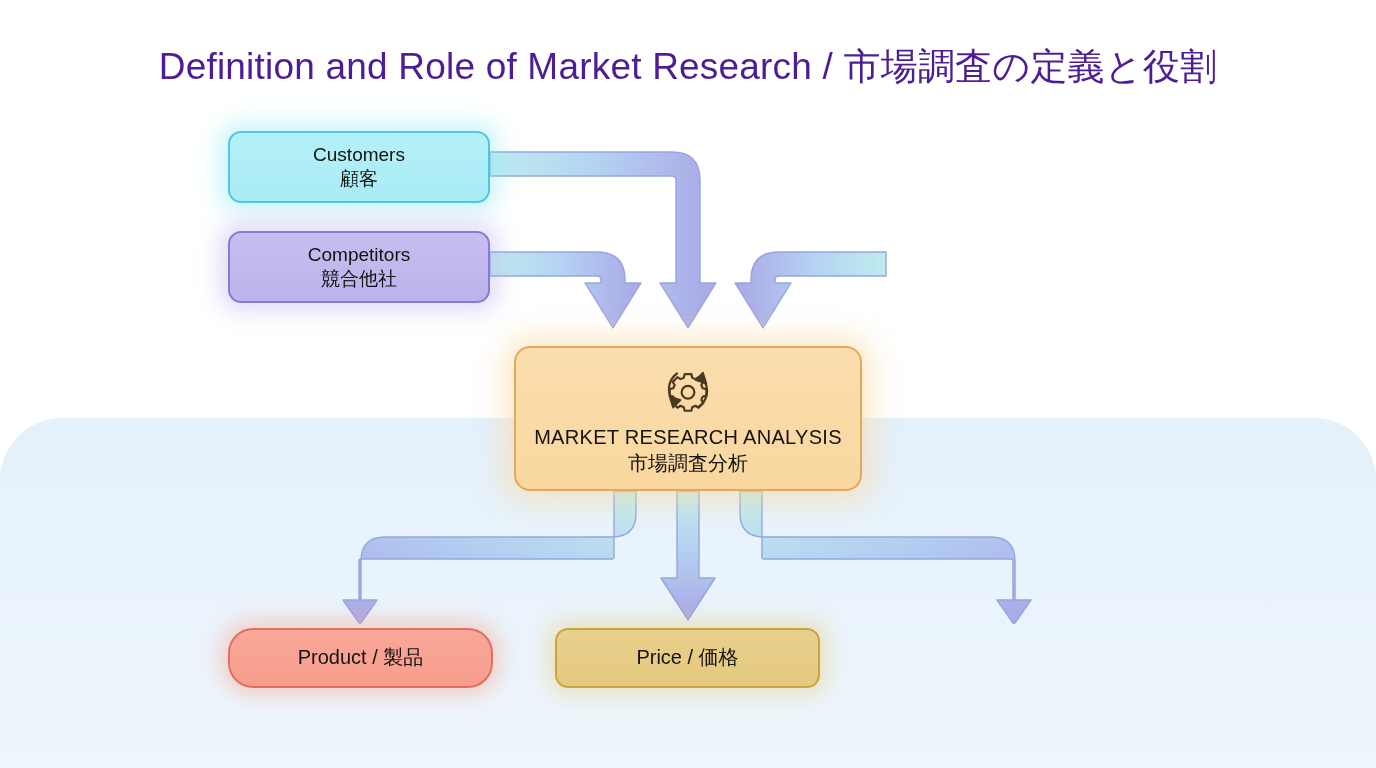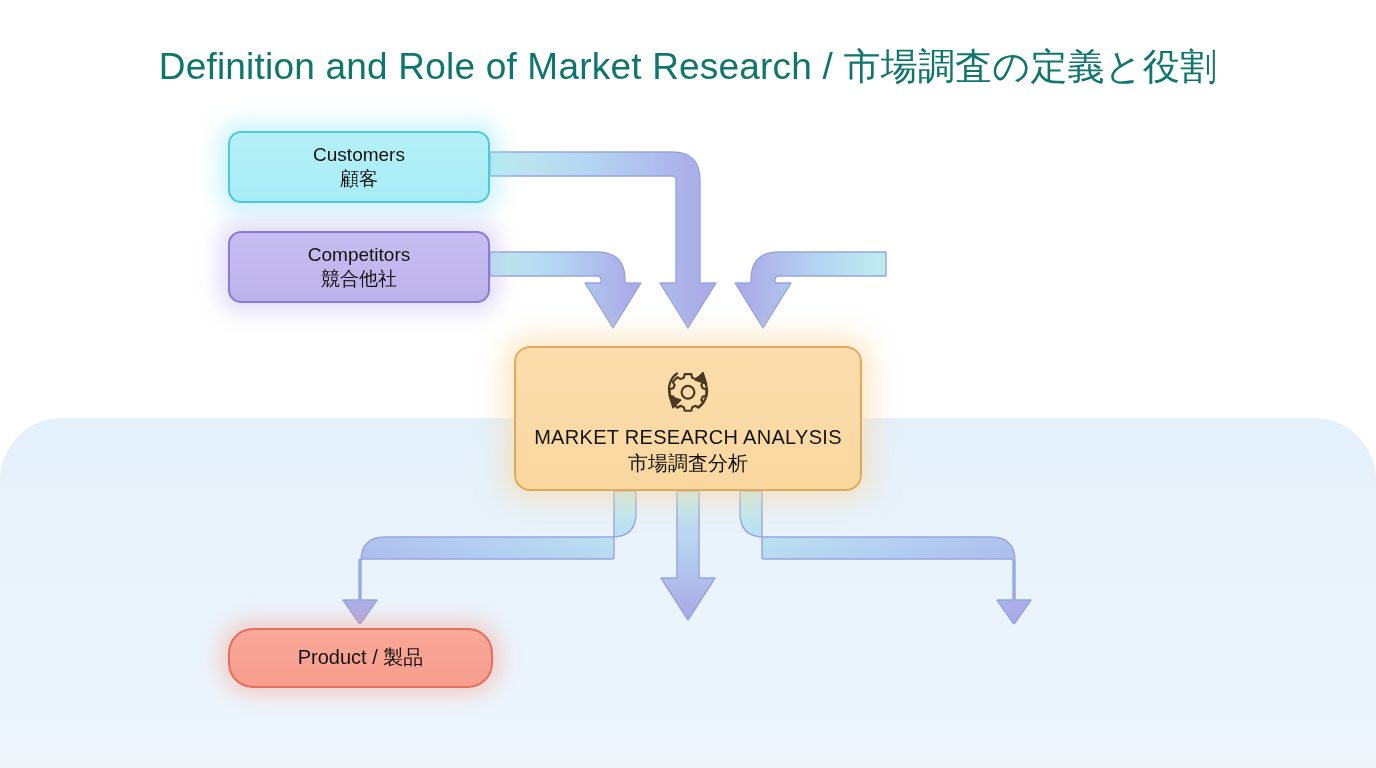--- a/index.html
+++ b/index.html
@@ -36,21 +36,21 @@
 
   
   .title {
     position: absolute;
     left: 0;
     top: 42px;
     width: 1376px;
     text-align: center;
     font-size: 37px;
     font-weight: 400;
-    color: #0f766e;
+    color: #4c1d95;
     letter-spacing: 0.2px;
     white-space: nowrap;
   }
 
   
   .arrows {
     position: absolute;
     left: 0;
     top: 0;
     width: 1376px;
@@ -241,15 +241,18 @@
       </svg>
     </span>
     <div class="l1">MARKET RESEARCH ANALYSIS</div>
     <div class="l2">市場調査分析</div>
   </div>
 
   <div class="node node-product">
     <div class="node-single">Product / 製品</div>
   </div>
 
+  <div class="node node-price">
+    <div class="node-single">Price / 価格</div>
+  </div>
 
 
 </div>
 
 </body></html>

